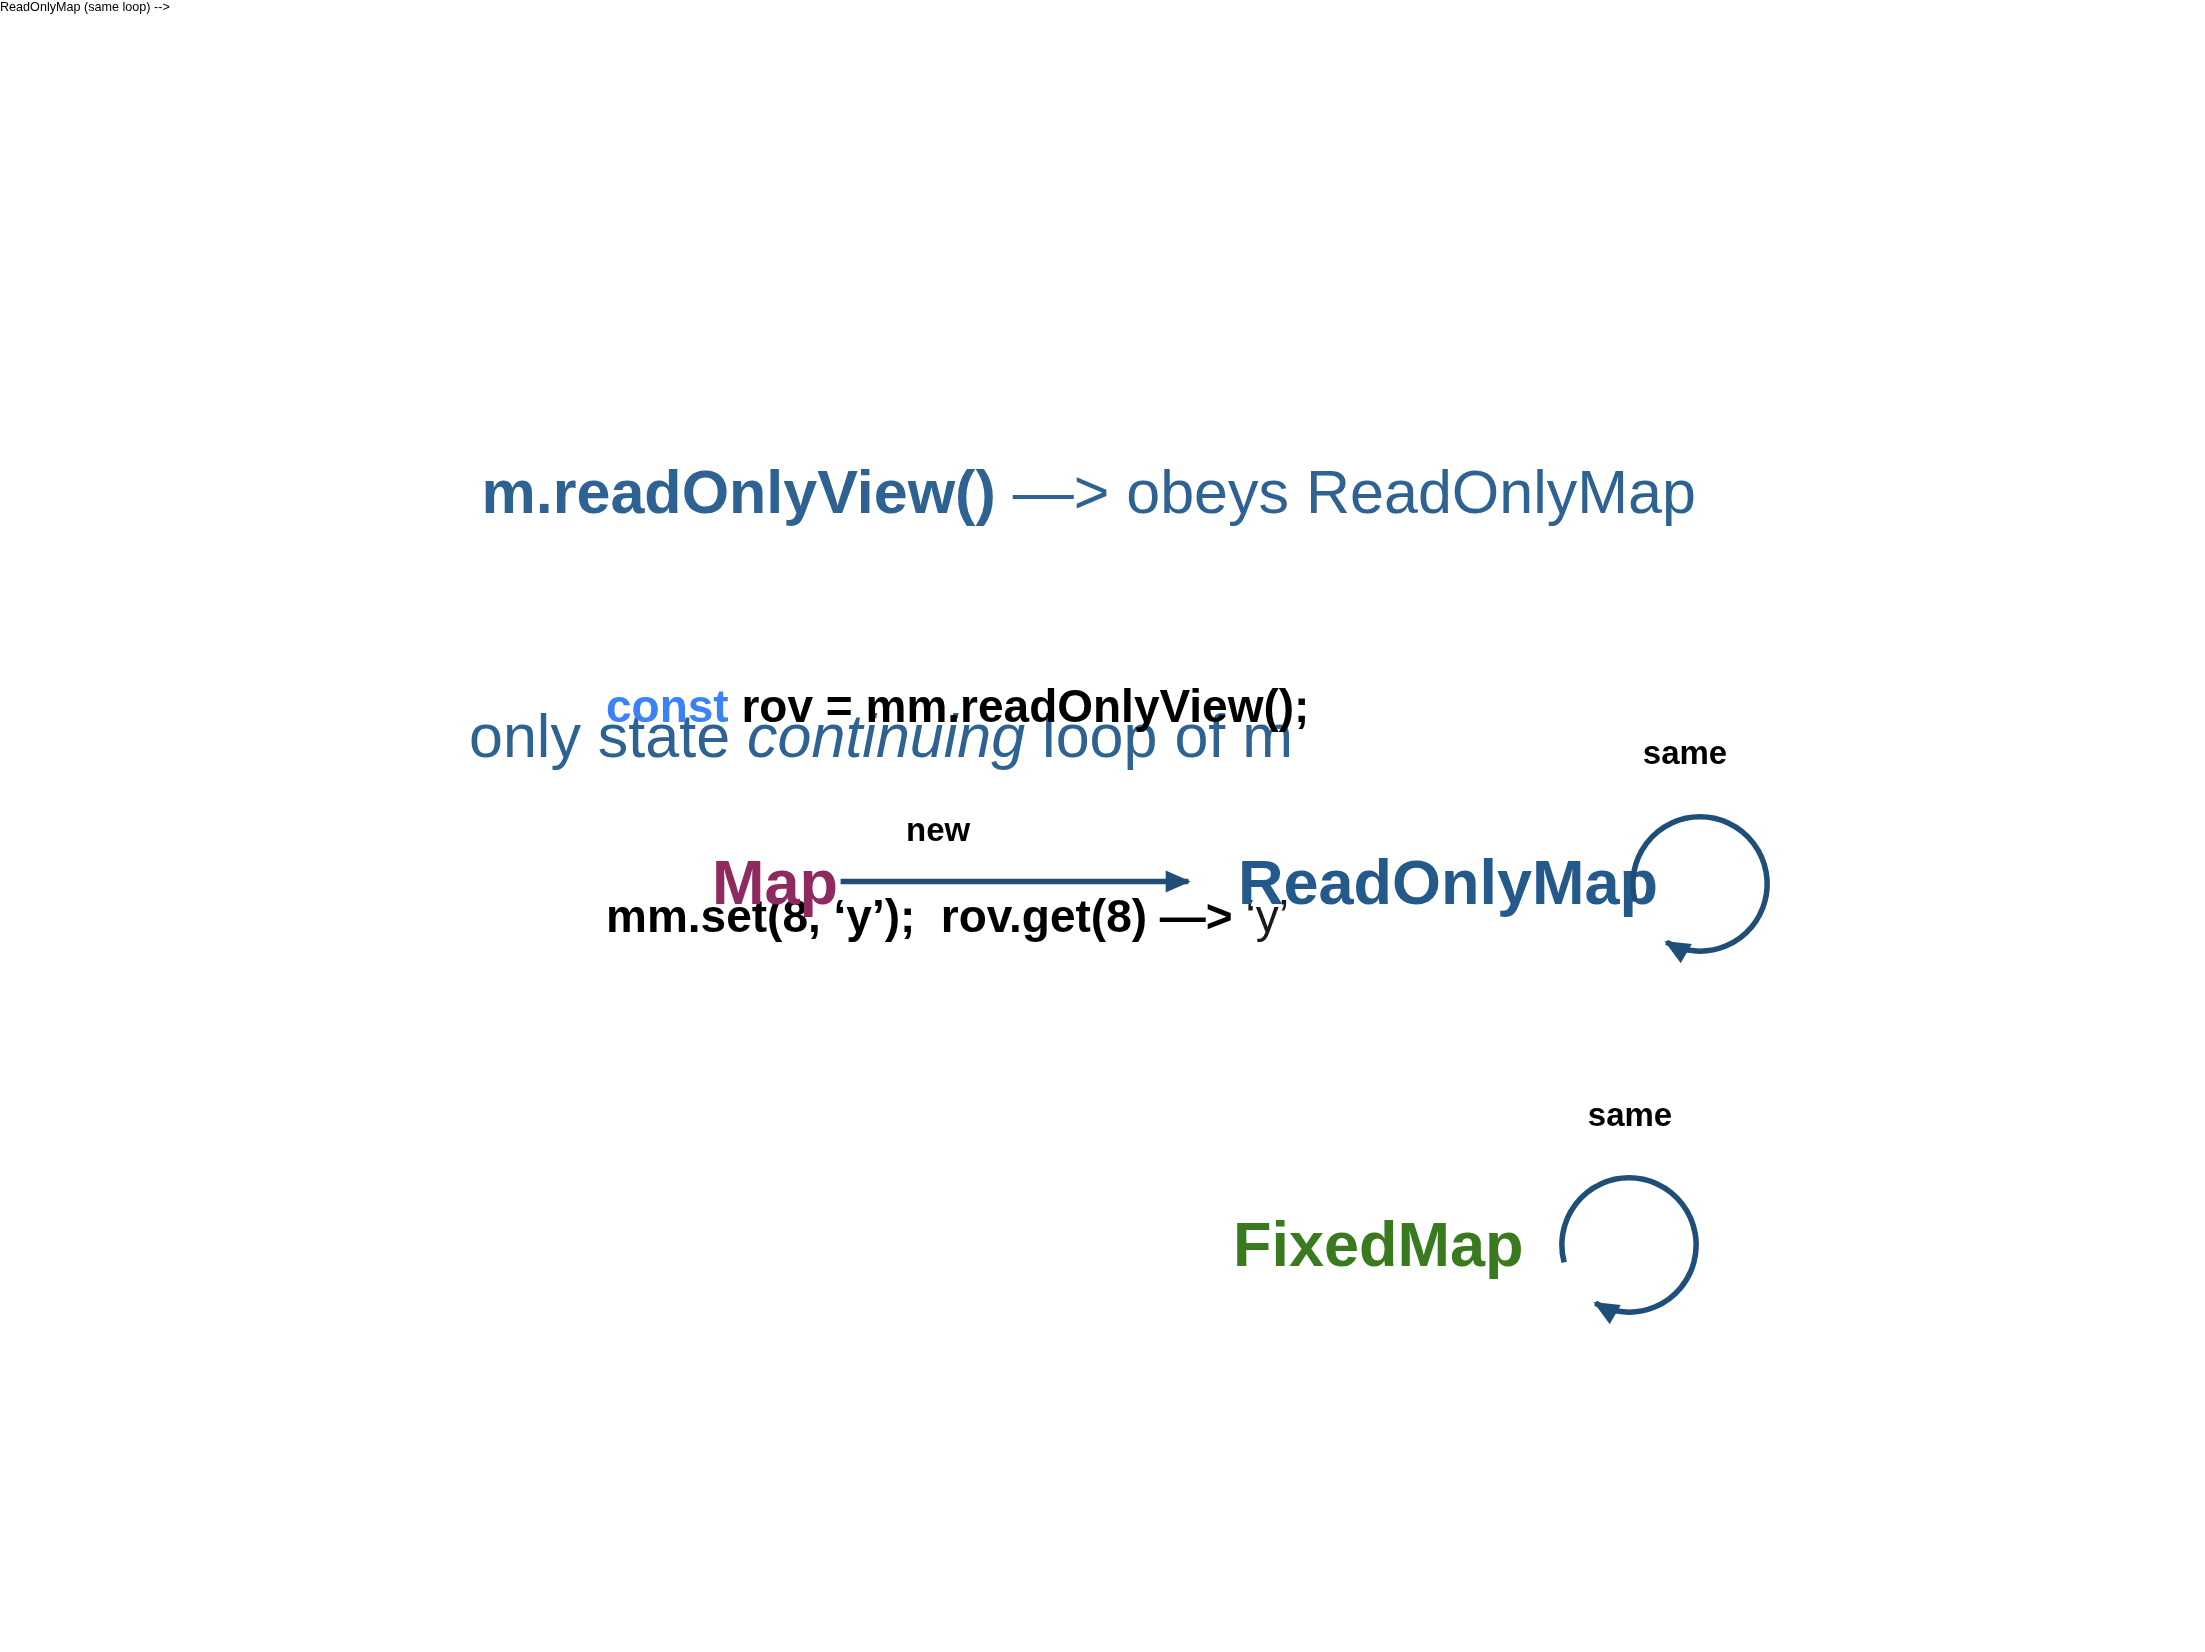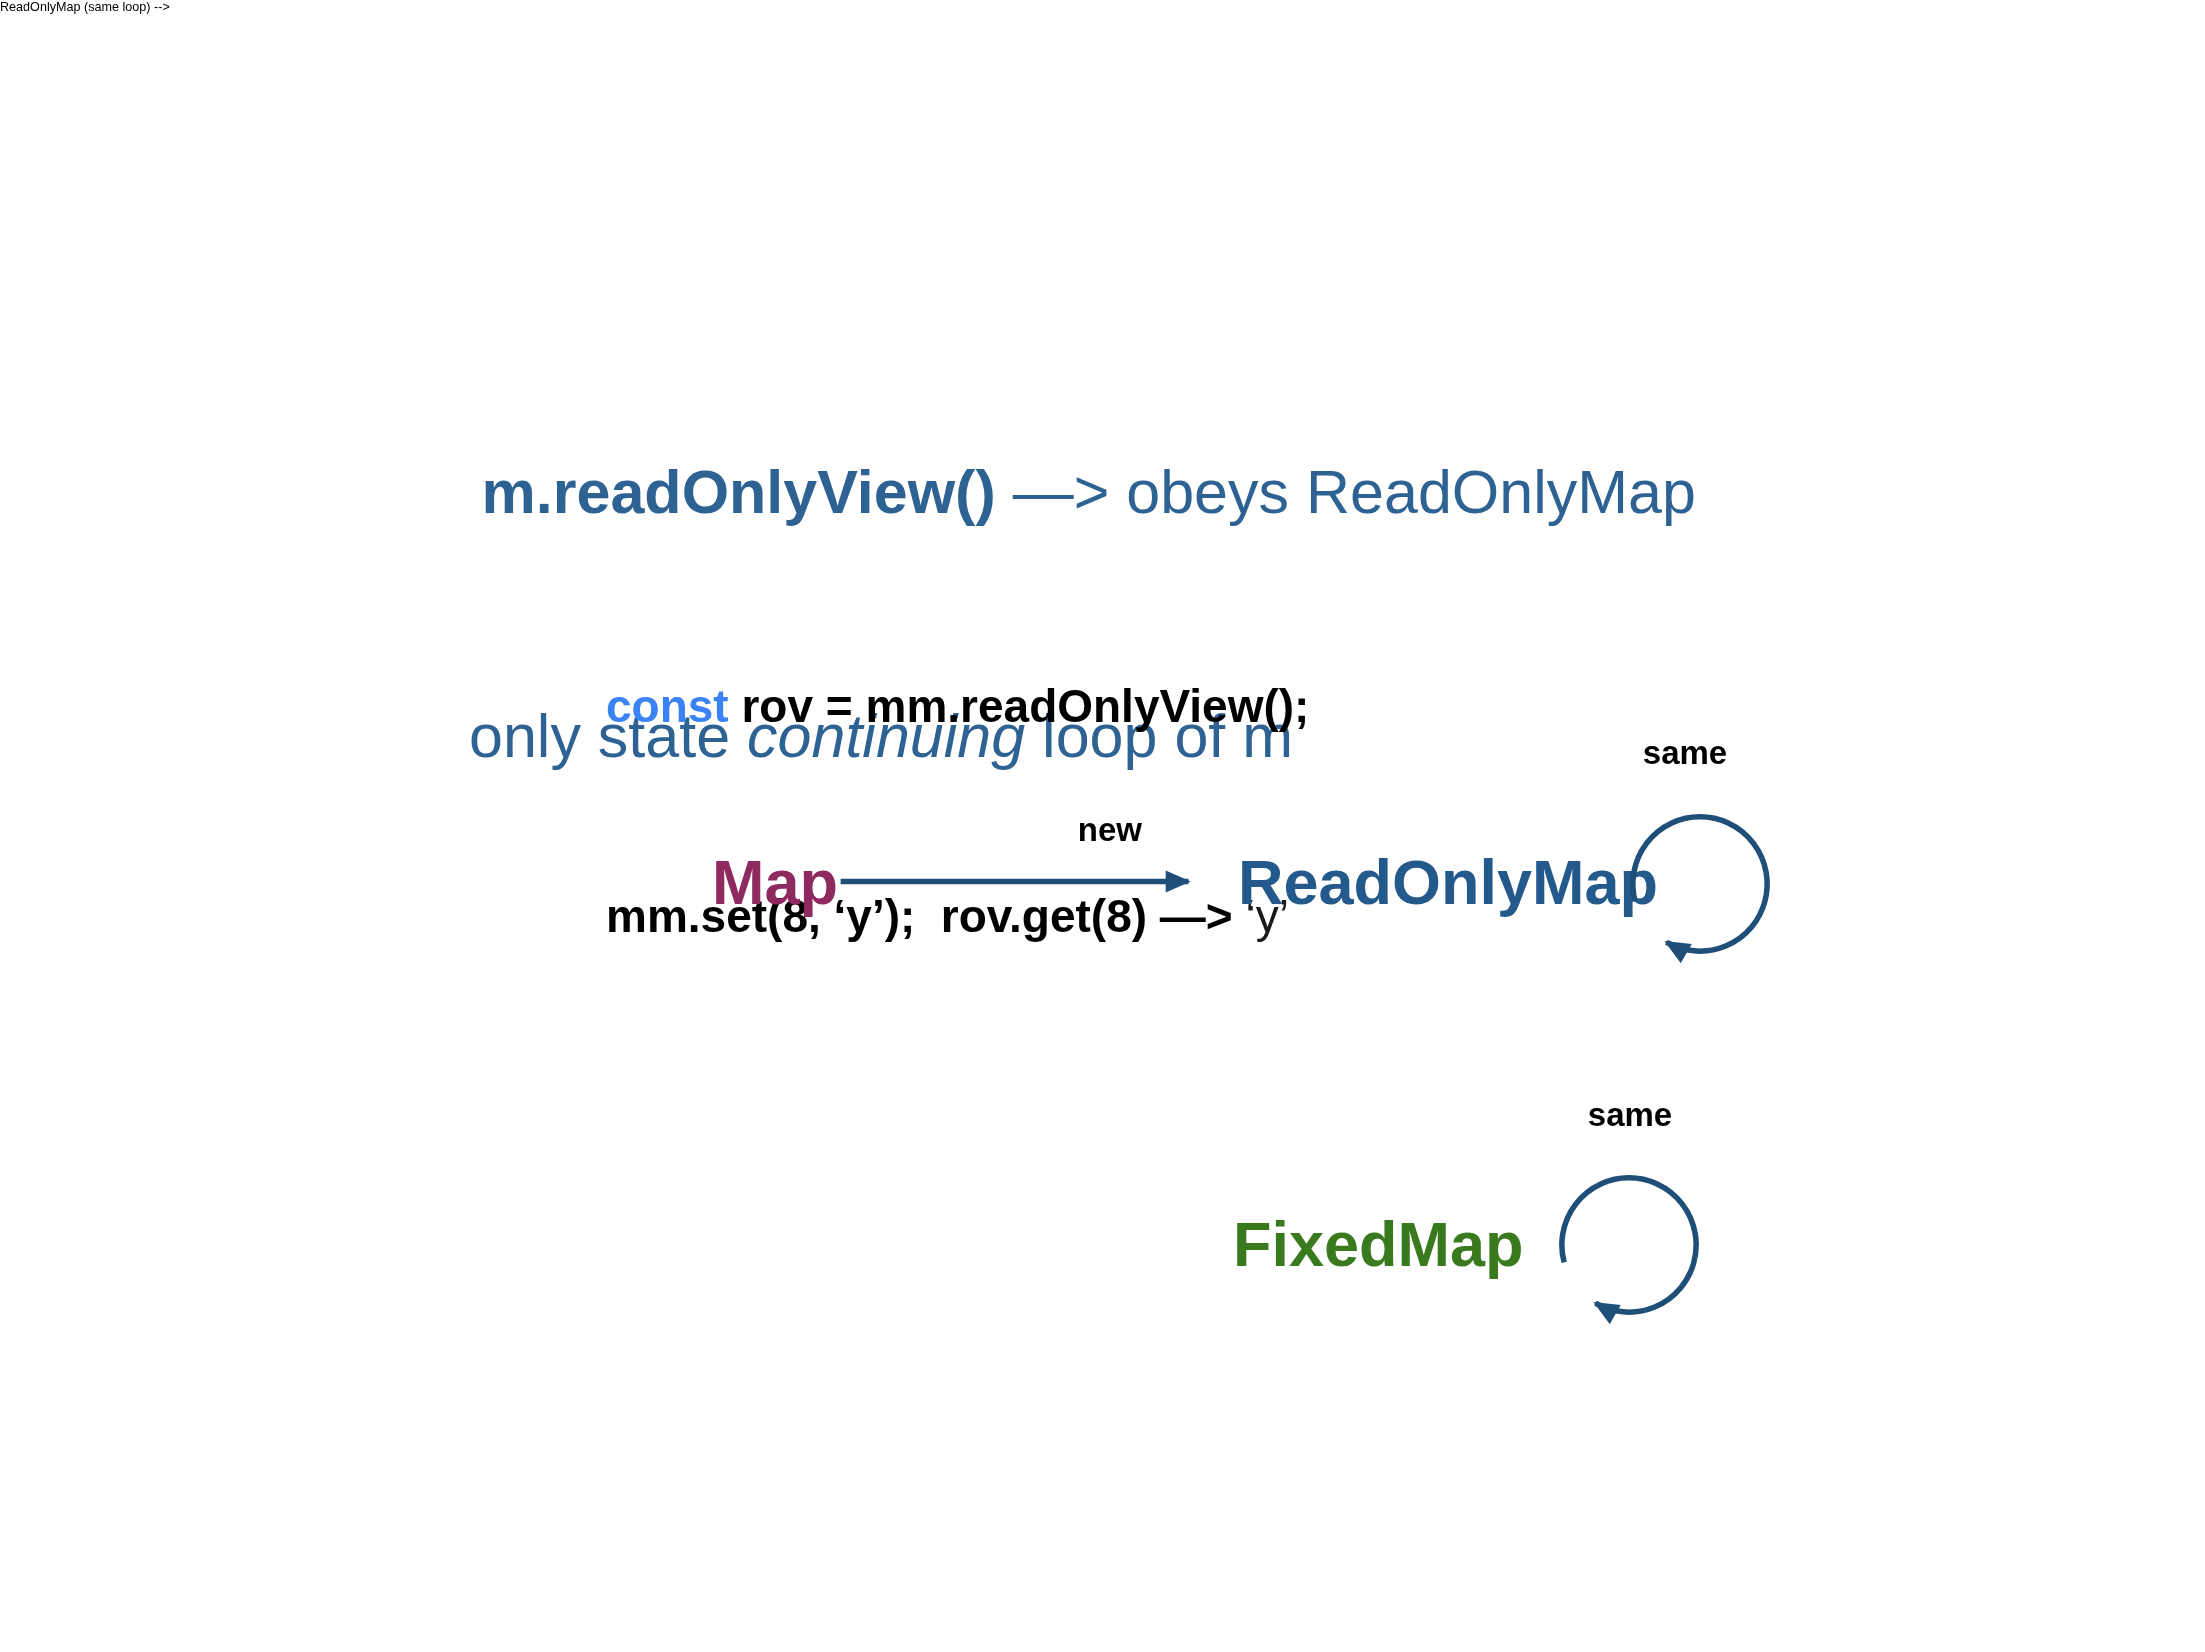--- a/index.html
+++ b/index.html
@@ -44,21 +44,21 @@
   .map-label {
     position: absolute; left: 712px; top: 849px;
     font-size: 63px; line-height: 66px; font-weight: 700; color: #8e2a5f;
   }
   .rom-label {
     position: absolute; left: 1238px; top: 849px;
     font-size: 63px; line-height: 66px; font-weight: 700; color: #24598c;
   }
   .new-label {
     position: absolute; left: 906px; top: 811px; width: 236px;
-    text-align: right; font-size: 33px; font-weight: 700; color: #000000;
+    text-align: left; font-size: 33px; font-weight: 700; color: #000000;
   }
   .arrow1 { position: absolute; left: 833px; top: 858px; }
   .loop1  { position: absolute; left: 1621px; top: 805px; }
   .same1 {
     position: absolute; left: 1567px; top: 734px; width: 236px;
     text-align: center; font-size: 33px; font-weight: 700; color: #000000;
   }
 
   
   .fixed-label {

